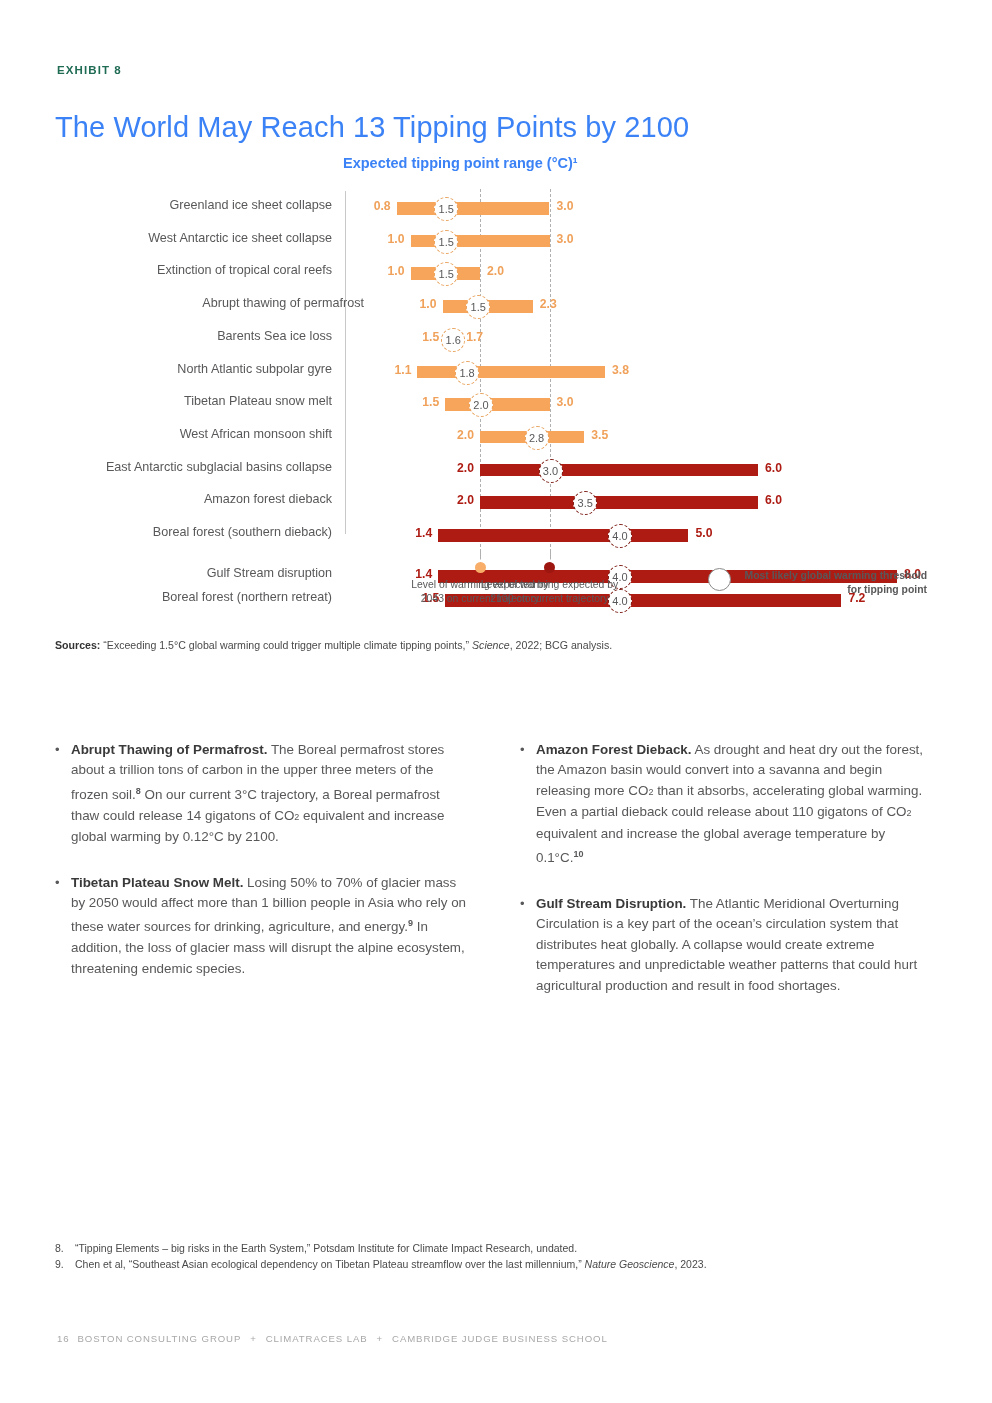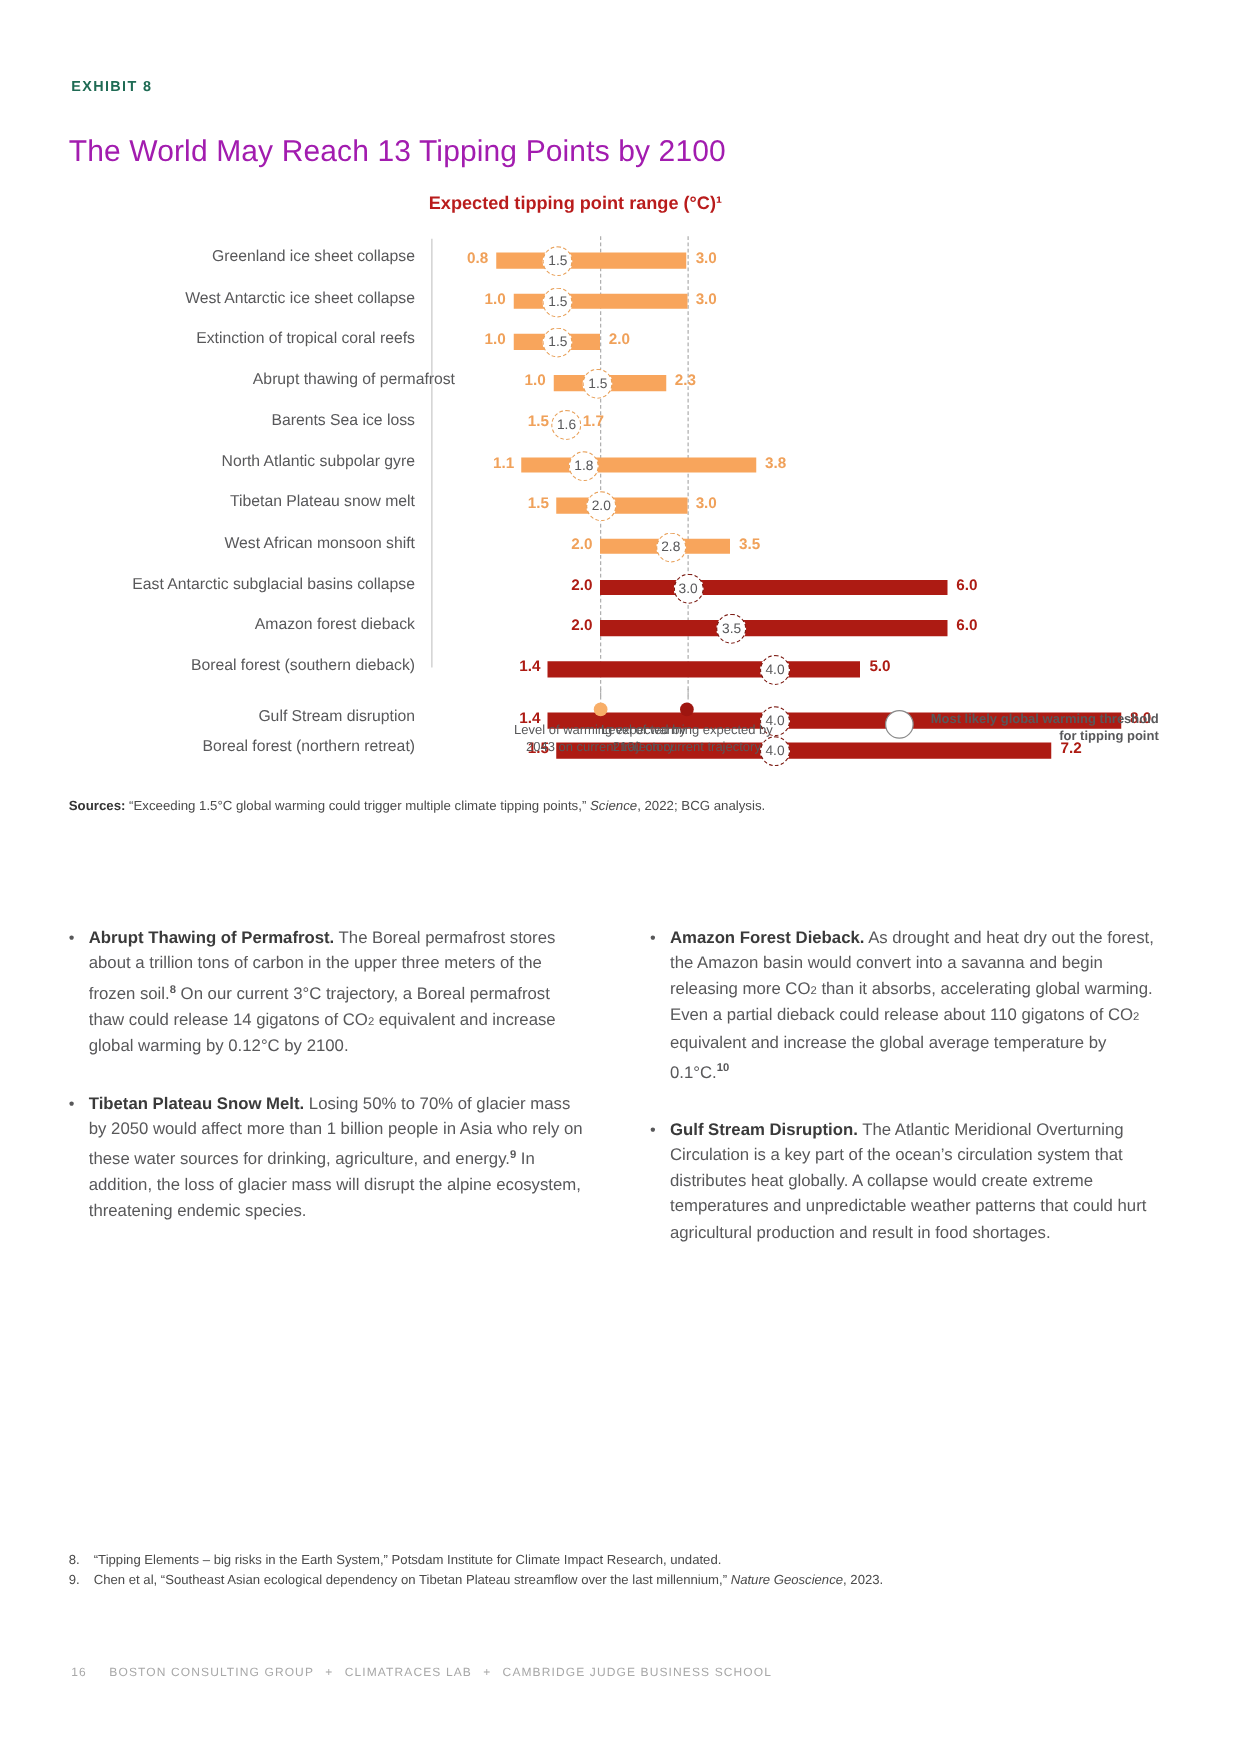--- a/index.html
+++ b/index.html
@@ -24,40 +24,40 @@
     top: 64px;
     font-size: 11.5px;
     font-weight: bold;
     letter-spacing: 1.1px;
     color: #1f6b54;
   }
   .page-title {
     position: absolute;
     left: 55px;
     top: 92px;
-    font-size: 24px;
+    font-size: 29px;
     font-weight: normal;
-    color: #a21caf;
+    color: #3b82f6;
     letter-spacing: 0.1px;
   }
 
   
   #chart-block {
     position: absolute;
     left: 0;
     top: 155px;
     width: 992px;
   }
   .chart-title {
     position: absolute;
     left: 343px;
     top: 0px;
     font-size: 14.5px;
     font-weight: bold;
-    color: #b91c1c;
+    color: #3b82f6;
   }
   #plot {
     position: absolute;
     left: 0;
     top: 34px;
     width: 992px;
     height: 360px;
   }
   .axis-divider {
     position: absolute;
@@ -239,21 +239,21 @@
   
   #footer {
     position: absolute;
     left: 57px;
     top: 1333px;
     font-size: 9.6px;
     letter-spacing: 0.9px;
     color: #a8a8a8;
     white-space: nowrap;
   }
-  #footer .pg { margin-right: 18px; }
+  #footer .pg { margin-right: 8px; }
   #footer .sep { margin: 0 9px; }
 </style>
 </head>
 <body>
 
 <div class="exhibit-label">EXHIBIT 8</div>
 <h1 class="page-title">The World May Reach 13 Tipping Points by 2100</h1>
 
 <div id="chart-block">
   <div class="chart-title">Expected tipping point range (°C)¹</div>

